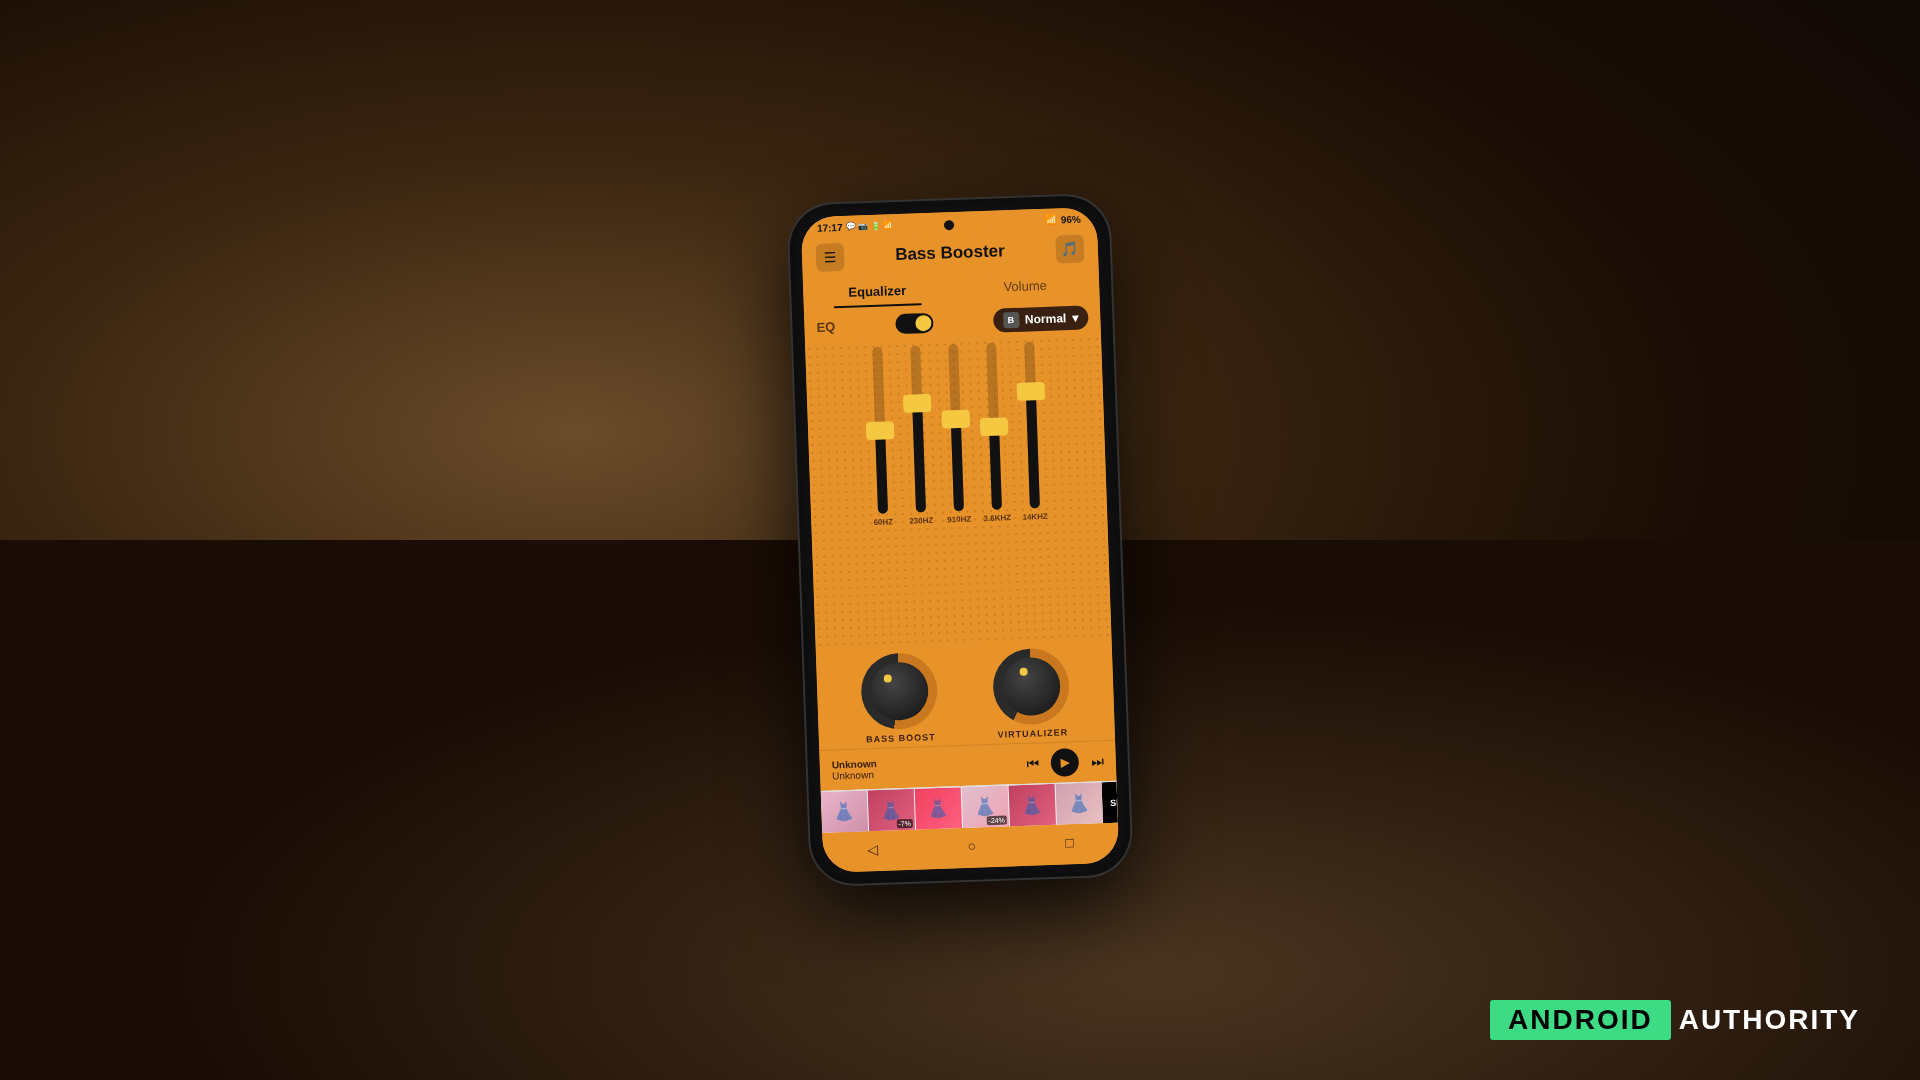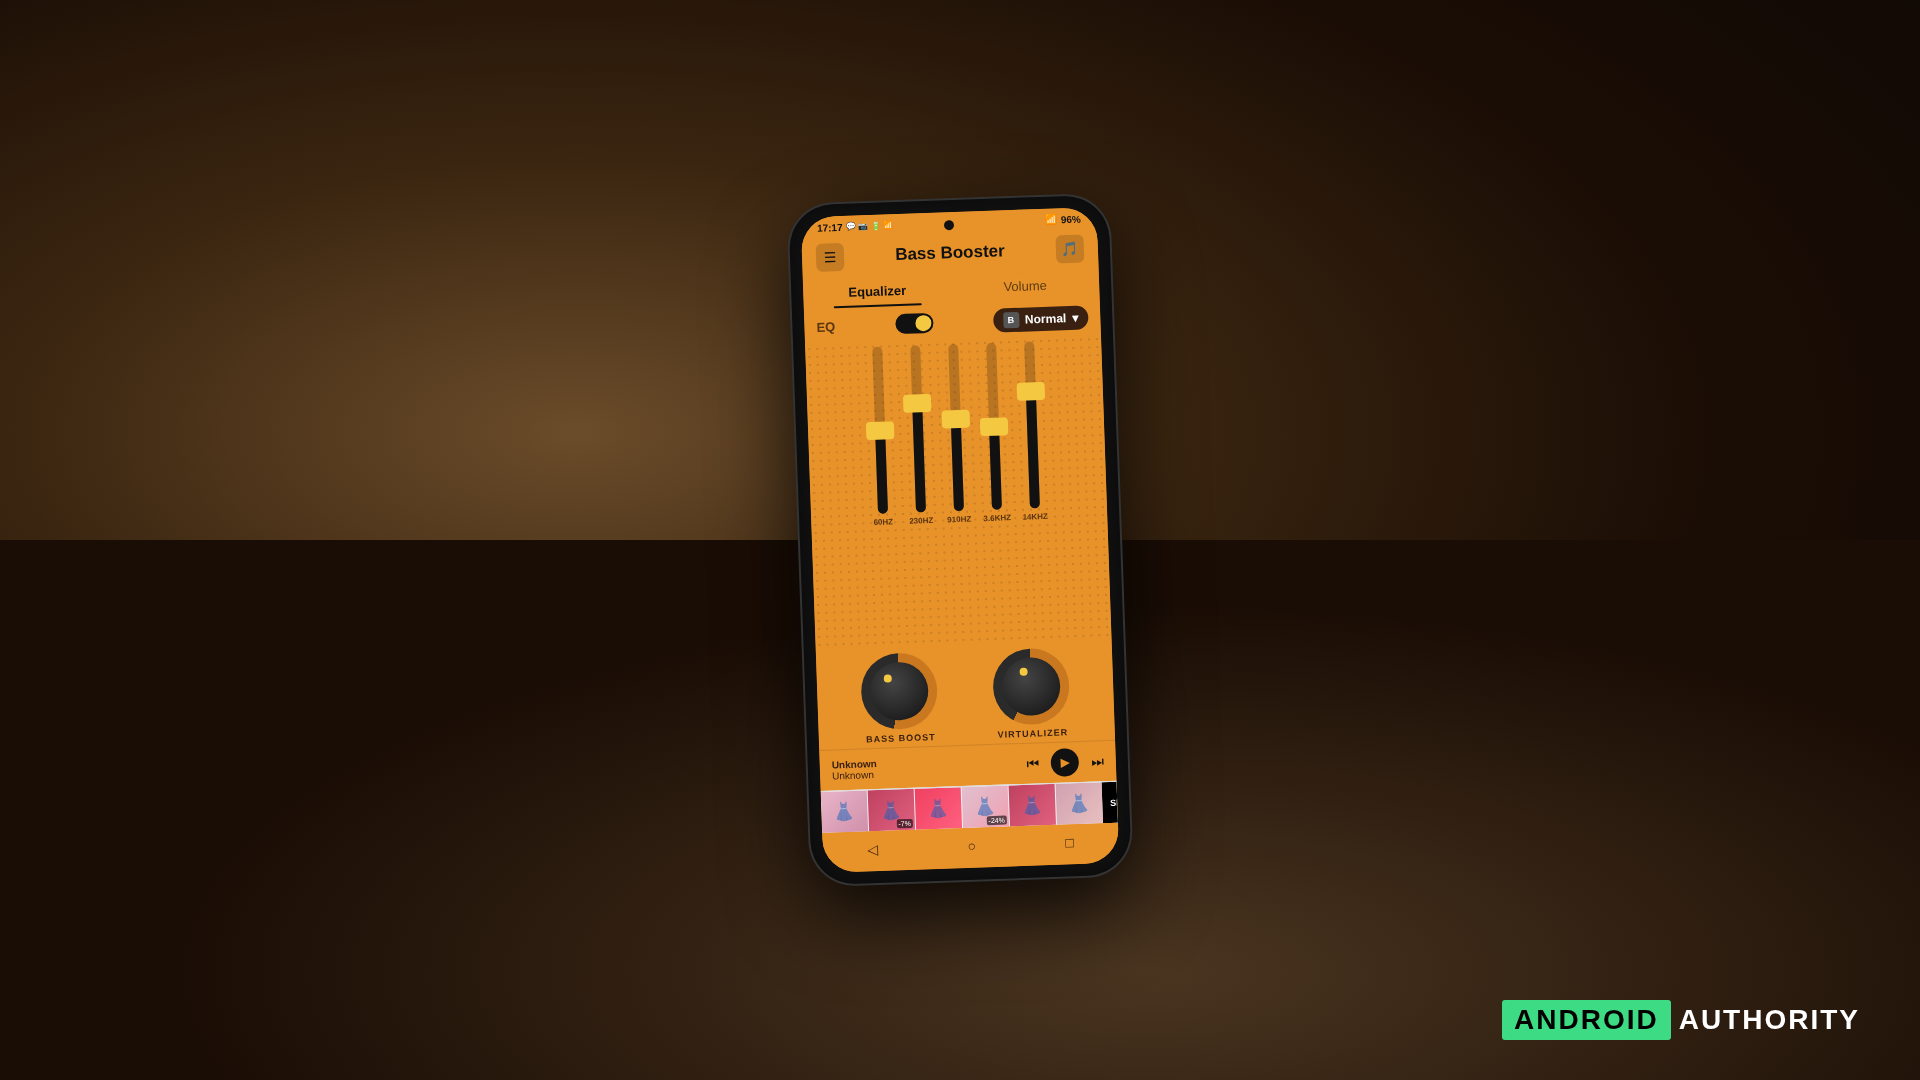--- a/index.html
+++ b/index.html
@@ -38,21 +38,21 @@
       font-weight: bold;
       letter-spacing: 2px;
       z-index: 10;
       display: flex;
       align-items: center;
       gap: 8px;
     }
     .android-authority-badge .android-word {
       background: #3ddc84;
       color: #000;
-      padding: 4px 12px;
+      padding: 4px 18px;
       border-radius: 3px;
     }
 
     
     .phone-wrapper {
       position: relative;
       z-index: 5;
       
       transform: rotate(-2deg);
     }

